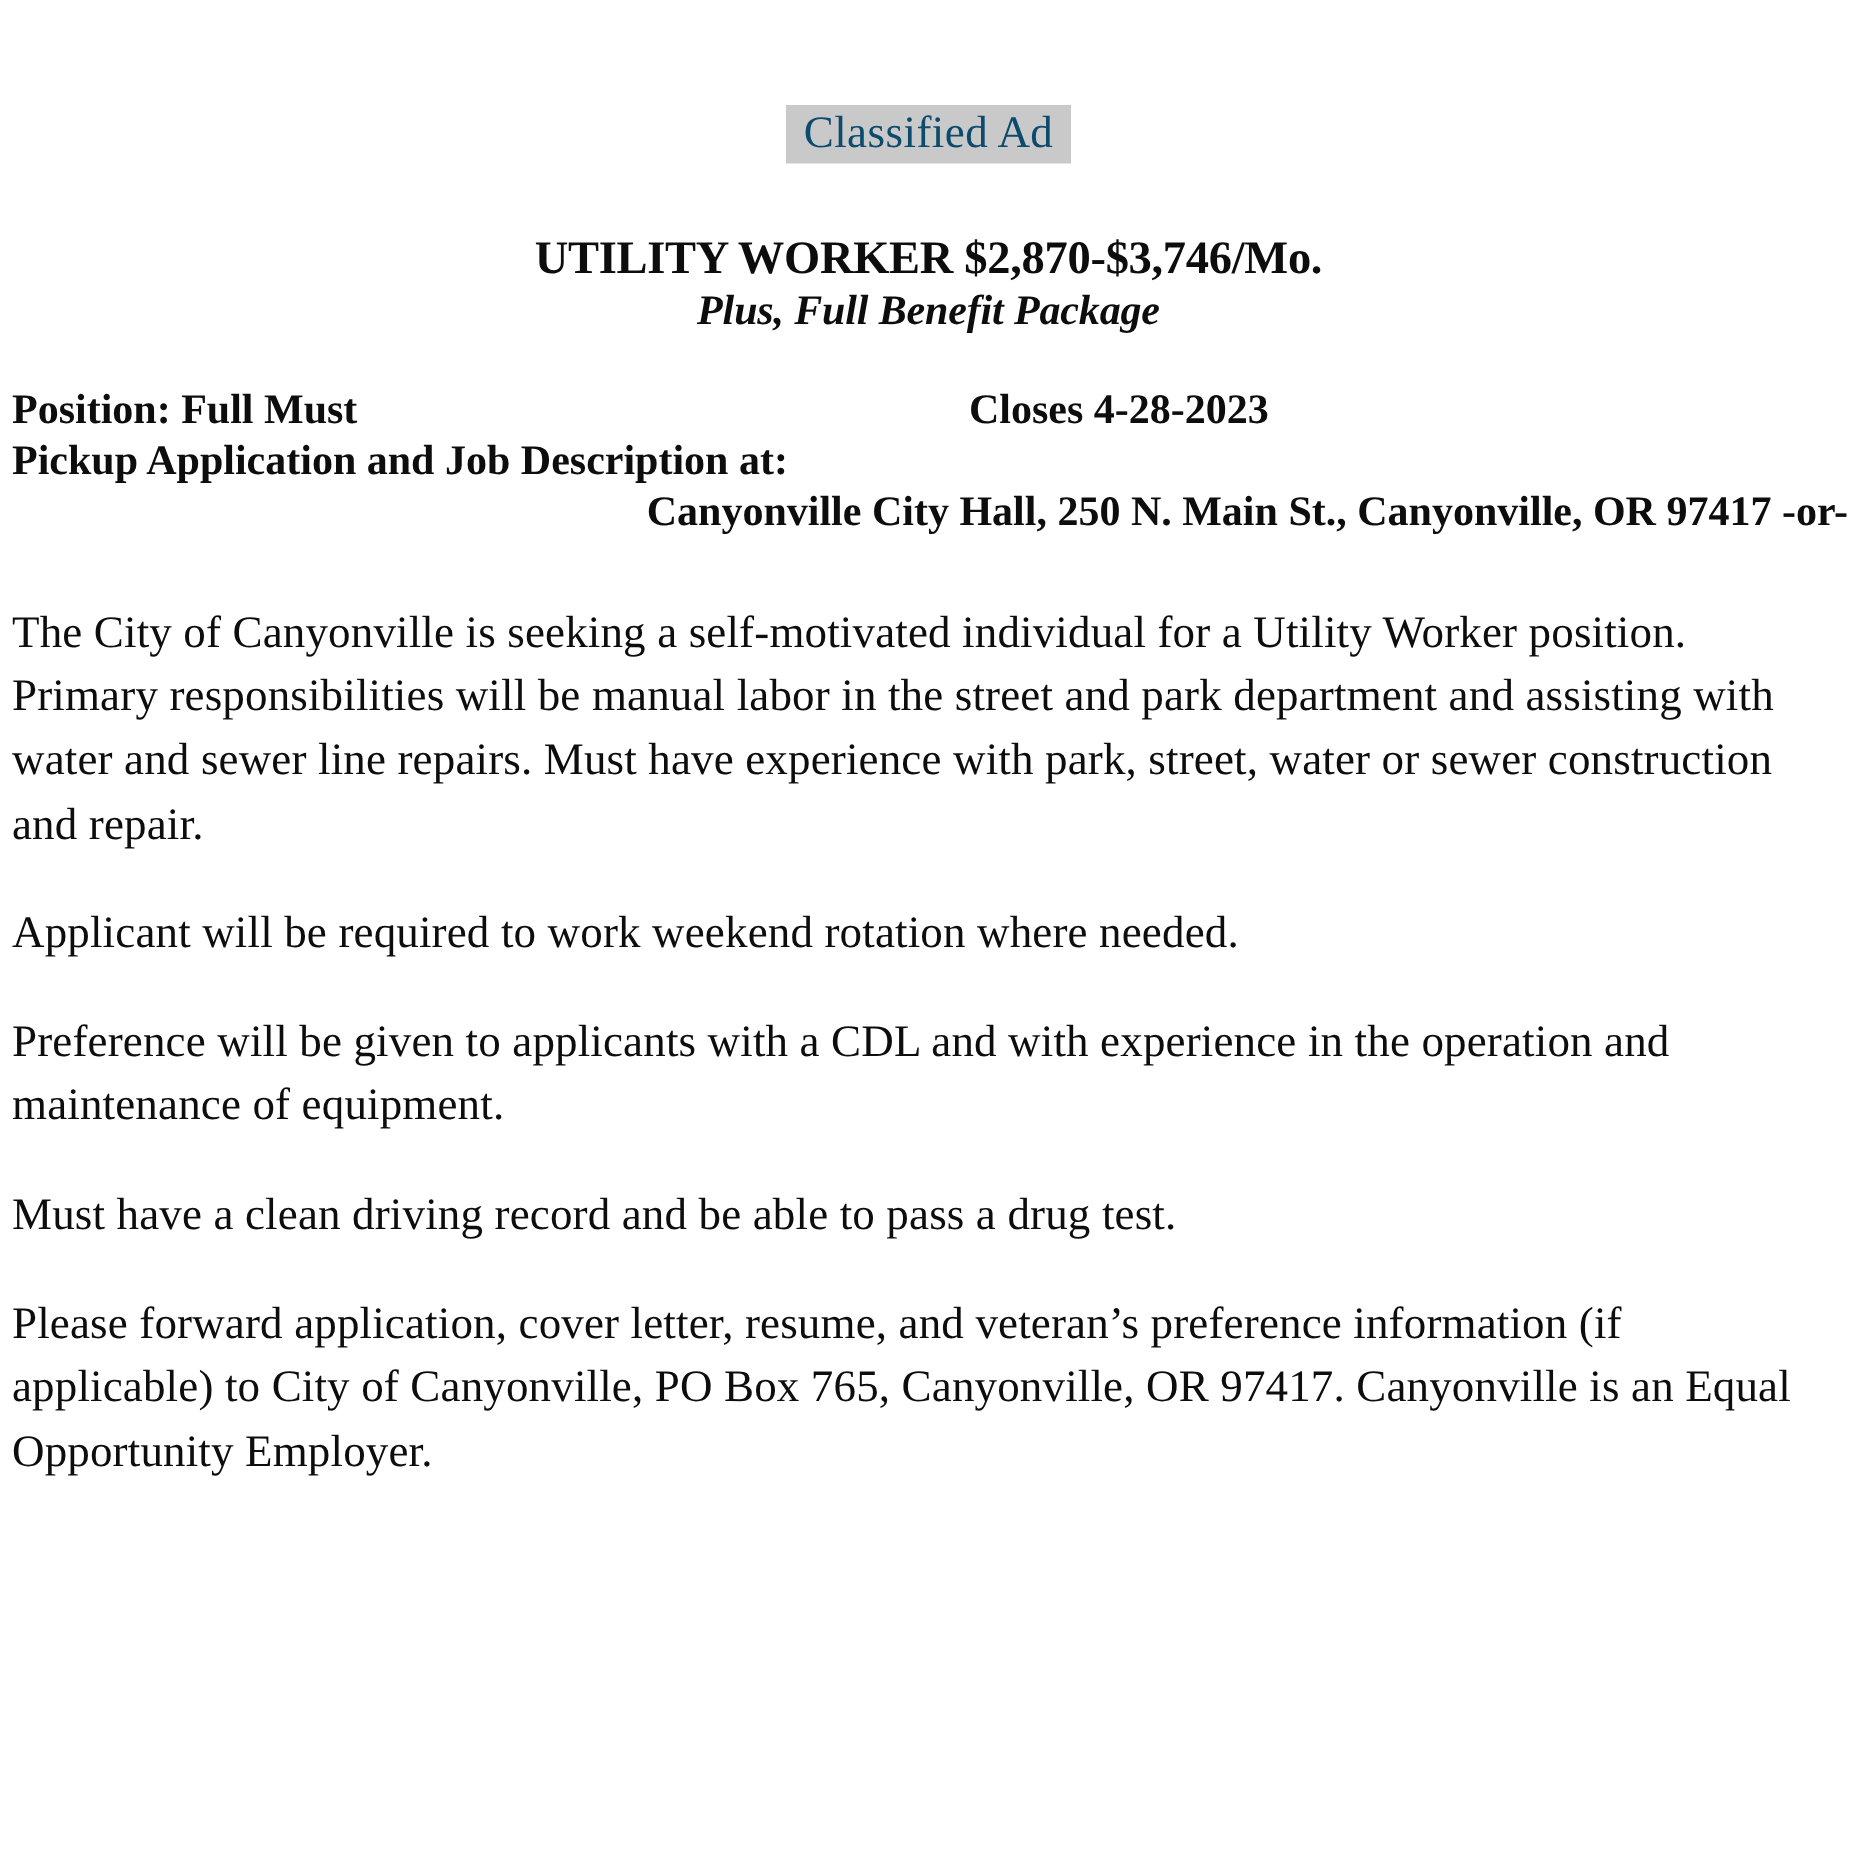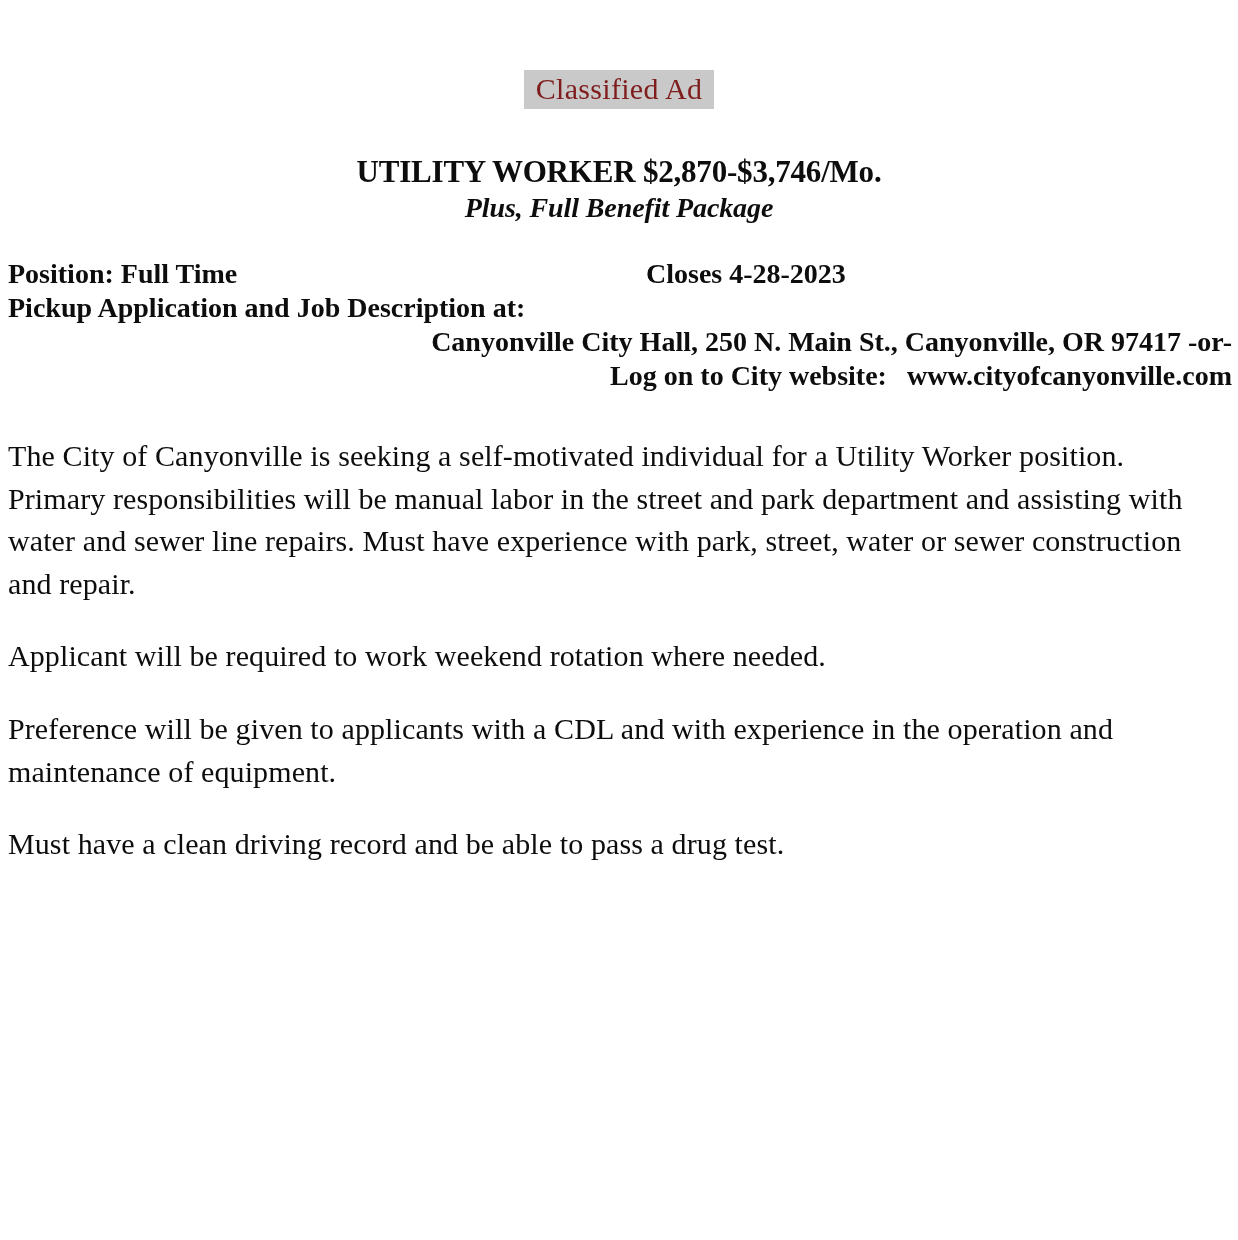--- a/index.html
+++ b/index.html
@@ -29,21 +29,21 @@
     margin-top: 70px;
     line-height: 1.0;
   }
   .doc-title {
     display: inline-block;
     background: #c9c9c9;
     font-size: 30px;
     font-weight: 400;
     letter-spacing: 0.3px;
     padding: 4px 12px 5px 12px;
-    color: #7f1d1d;
+    color: #0c4a6e;
   }
 
   
   .headline-block {
     text-align: center;
     margin-top: 44px;
     font-weight: bold;
     line-height: 1.22;
   }
   .headline-line-1 {
@@ -119,33 +119,31 @@
     <span class="doc-title">Classified Ad</span>
   </div>
 
   <div class="headline-block">
     <div class="headline-line-1">UTILITY WORKER $2,870-$3,746/Mo.</div>
     <div class="headline-line-2">Plus, Full Benefit Package</div>
   </div>
 
   <div class="info-block">
     <div class="position-row">
-      <span>Position:  Full Time</span>
+      <span>Position:  Full Must</span>
       <span class="position-closes">Closes  4-28-2023</span>
     </div>
   </div>
 
   <div class="pickup-block">
     <div class="pickup-heading">Pickup Application and Job Description at:</div>
     <div class="pickup-indented">Canyonville City Hall, 250 N. Main St., Canyonville, OR 97417 -or-</div>
-    <div class="pickup-indented">
-      <span>Log on to City website:</span><span class="spacer"></span><span>www.cityofcanyonville.com</span>
-    </div>
   </div>
 
   <div class="body-block">
     <p class="body-para">The City of Canyonville is seeking a self-motivated individual for a Utility Worker position.  Primary responsibilities will be manual labor in the street and park department and assisting with water and sewer line repairs. Must have experience with park, street, water or sewer construction and repair.</p>
     <p class="body-para">Applicant will be required to work weekend rotation where needed.</p>
     <p class="body-para">Preference will be given to applicants with a CDL and with experience in the operation and maintenance of equipment.</p>
     <p class="body-para">Must have a clean driving record and be able to pass a drug test.</p>
+    <p class="body-para">Please forward application, cover letter, resume, and veteran’s preference information (if applicable) to City of Canyonville, PO Box 765, Canyonville, OR 97417.  Canyonville is an Equal Opportunity Employer.</p>
   </div>
 
 </div>
 
 </body></html>

